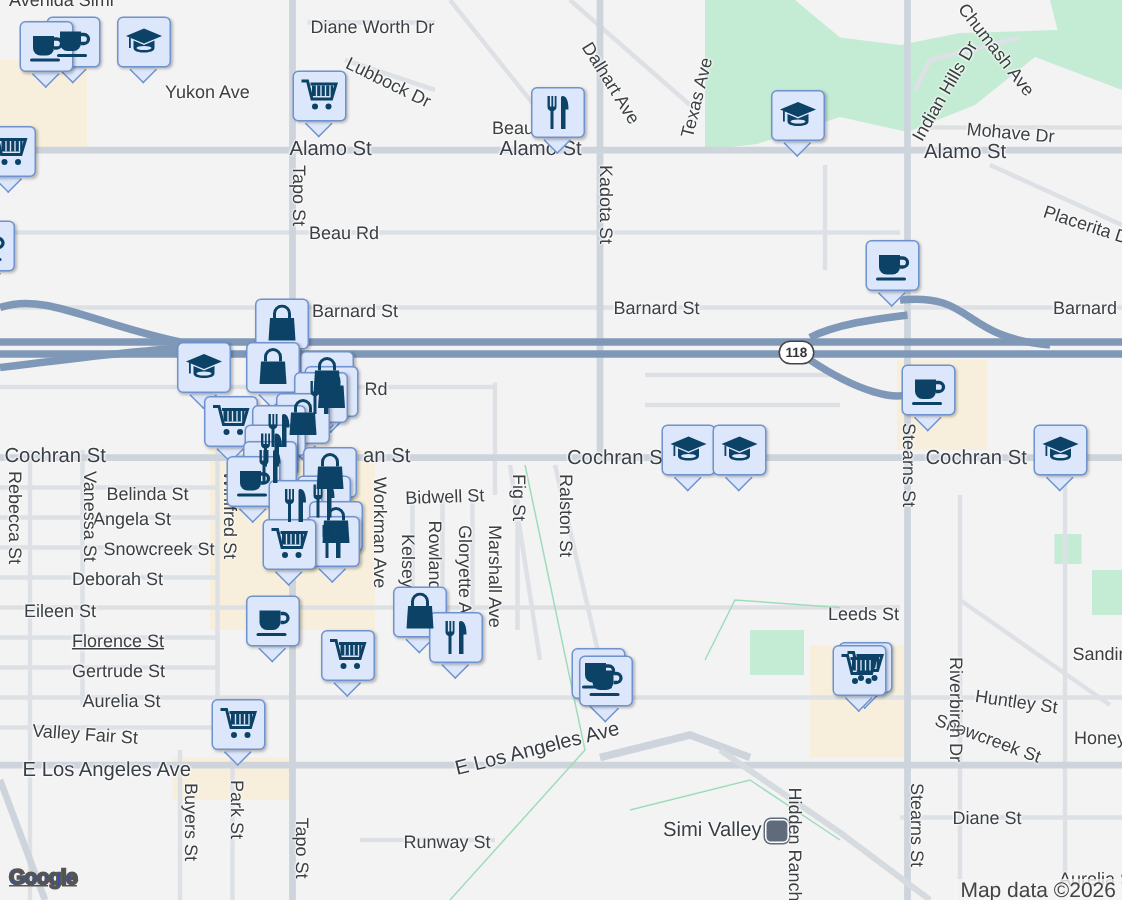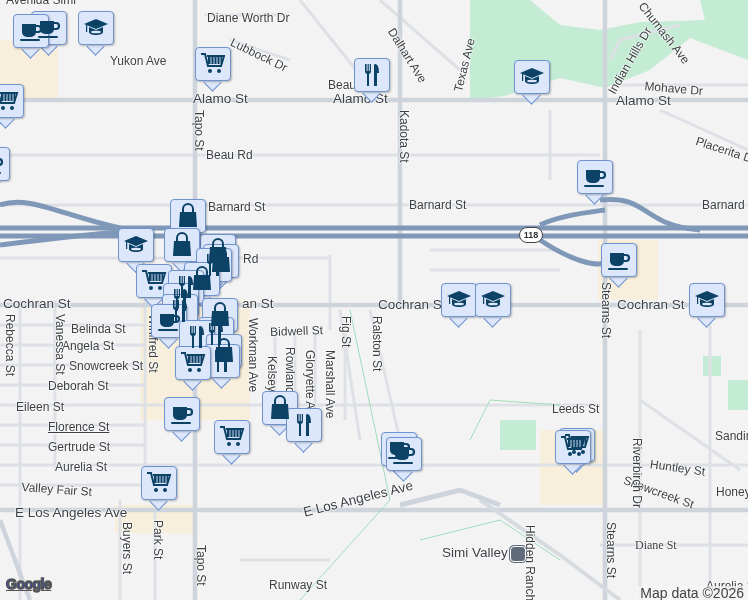--- a/index.html
+++ b/index.html
@@ -144,22 +144,22 @@
       <div class="lbl" style="left: 55px; top: 461px;">Aurelia St</div>
       <div class="lbl" style="left: 22px; top: 481px; transform-origin: 0px 0px; transform: rotate(4deg);">Valley Fair St</div>
       <div class="lbl big" style="left: 15px; top: 506px;">E Los Angeles Ave</div>
       <div class="lbl big" style="left: 302px; top: 506px; transform-origin: 0px 0px; transform: rotate(-14deg);">E Los Angeles Ave</div>
       <div class="lbl" style="left: 270px; top: 326px; transform-origin: 0px 0px; transform: rotate(-2deg);">Bidwell St</div>
       <div class="lbl" style="left: 552px; top: 403px;">Leeds St</div>
       <div class="lbl" style="left: 715px; top: 430px;">Sandin</div>
       <div class="lbl" style="left: 651px; top: 458px; transform-origin: 0px 0px; transform: rotate(8deg);">Huntley St</div>
       <div class="lbl" style="left: 626px; top: 474px; transform-origin: 0px 0px; transform: rotate(20deg);">Snowcreek St</div>
       <div class="lbl" style="left: 716px; top: 486px;">Honey</div>
-      <div class="lbl" style="left: 635px; top: 539px; font-family: Liberation Serif, serif;">Diane St</div>
-      <div class="lbl" style="left: 269px; top: 555px; margin-top: 24px;">Runway St</div>
+      <div class="lbl" style="left: 635px; top: 539px;">Diane St</div>
+      <div class="lbl" style="left: 269px; top: 555px;">Runway St</div>
       <div class="lbl" style="left: 706px; top: 580px;">Aurelia St</div>
       <div class="lbl big" style="left: 442px; top: 546px;">Simi Valley</div>
     </div>
   <div id="vlabels">
       <div class="lbl v" style="left: 205px; top: 110px;">Tapo St</div>
       <div class="lbl v" style="left: 207px; top: 545px;">Tapo St</div>
       <div class="lbl v" style="left: 410px; top: 110px;">Kadota St</div>
       <div class="lbl v" style="left: 16px; top: 314px;">Rebecca St</div>
       <div class="lbl v" style="left: 66px; top: 314px;">Vanessa St</div>
       <div class="lbl v" style="left: 159px; top: 314px;">Winifred St</div>

